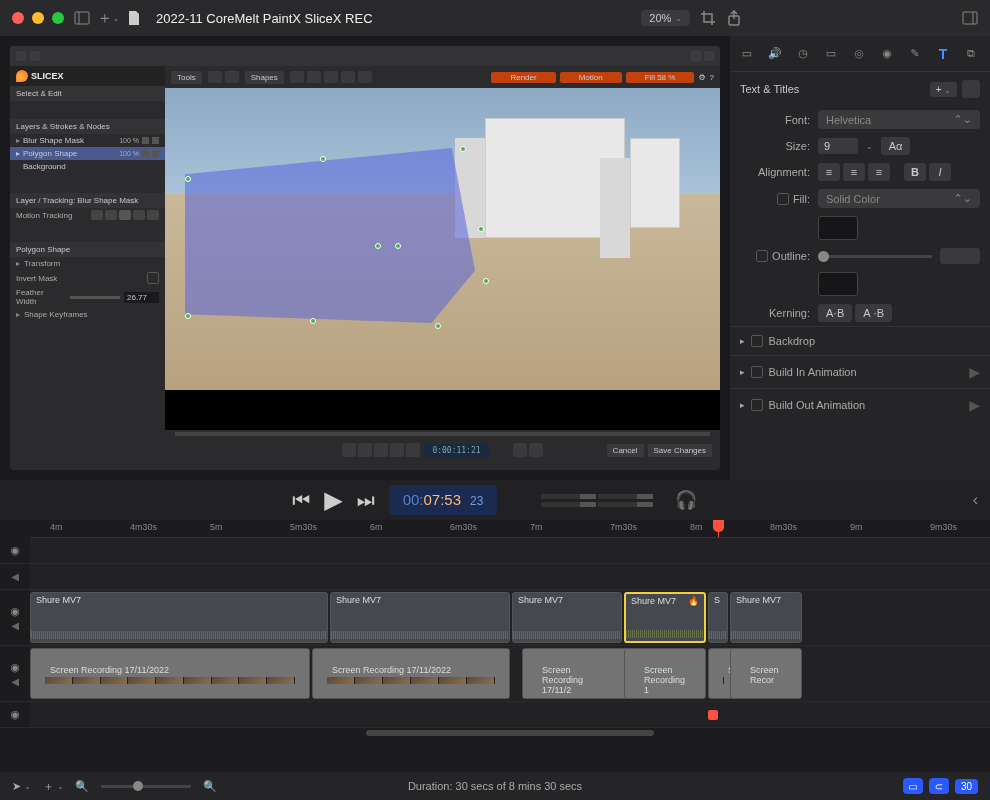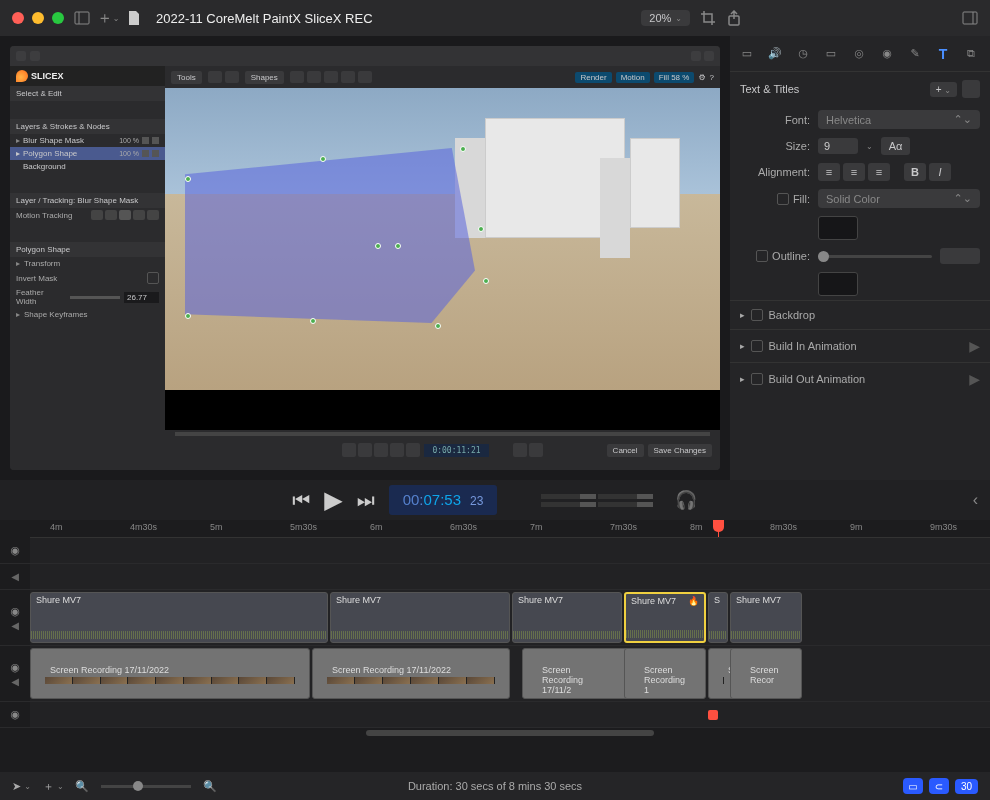--- a/index.html
+++ b/index.html
@@ -38,21 +38,21 @@
 .prop-row .btns { display:flex; gap:2px; }
 .prop-row .btn { width:12px; height:10px; background:#444; border-radius:2px; }
 .prop-row .btn.play { background:#555; }
 .prop-val { width:35px; background:#1a1a1c; padding:1px 3px; font-size:8px; }
 .plugin-viewer { flex:1; display:flex; flex-direction:column; }
 .pv-toolbar { height:22px; background:#2b2b2d; display:flex; align-items:center; padding:0 6px; gap:6px; }
 .pv-tab { background:#3a3a3c; padding:2px 6px; font-size:8px; border-radius:2px; }
 .pv-icons { display:flex; gap:3px; }
 .pv-icons .pvi { width:14px; height:12px; background:#3a3a3c; border-radius:2px; }
 .pv-toolbar .rtgrp { margin-left:auto; display:flex; gap:4px; font-size:8px; align-items:center; }
-.pv-toolbar .pill { background:#0c4a6e; padding:1px 5px; border-radius:2px; }
+.pv-toolbar .pill { background:#c2410c; padding:1px 19px; border-radius:2px; }
 .pv-canvas { flex:1; background:#000; position:relative; overflow:hidden; }
 .photo { position:absolute; top:0; left:0; right:0; bottom:40px; background:linear-gradient(180deg,#8da9c4 0%,#a9c2d9 35%,#c8b89a 35%,#b8a280 100%); }
 .building { position:absolute; width:140px; height:120px; top:30px; right:95px; background:#e8e8e8; box-shadow:inset 0 0 0 1px #ccc; }
 .building::before { content:''; position:absolute; left:-30px; top:20px; width:30px; height:100px; background:#d8d8d8; }
 .mask-shape { position:absolute; left:20px; top:60px; width:290px; height:175px; background:rgba(90,100,220,0.55); clip-path:polygon(0 15%, 92% 0, 100% 70%, 85% 100%, 0 95%); }
 .pt { position:absolute; width:6px; height:6px; background:#4caf50; border:1px solid #fff; border-radius:50%; }
 .pv-bottom { height:40px; background:#2b2b2d; display:flex; align-items:center; justify-content:center; gap:4px; position:relative; }
 .pv-scrub { position:absolute; top:2px; left:10px; right:10px; height:4px; background:#444; }
 .pv-btngrp { display:flex; gap:2px; }
 .pv-btngrp .b { width:14px; height:14px; background:#3a3a3c; border-radius:2px; }
@@ -80,21 +80,21 @@
 .slider { flex:1; height:3px; background:#444; border-radius:2px; position:relative; }
 .slider .thumb { position:absolute; left:0; top:-4px; width:11px; height:11px; background:#888; border-radius:50%; }
 .accordion { padding:8px 10px; display:flex; align-items:center; gap:6px; border-top:1px solid #333; color:#aaa; }
 .accordion .tri { font-size:9px; }
 .accordion .playtri { margin-left:auto; color:#555; font-size:14px; }
 .transport { height:40px; background:#212123; display:flex; align-items:center; justify-content:center; gap:14px; position:relative; }
 .transport .tbtn { color:#ccc; font-size:20px; cursor:pointer; }
 .transport .tbtn.play { font-size:24px; }
 .timecode { background:#1a2a50; padding:6px 14px; font-family:"SF Mono",monospace; font-size:15px; border-radius:3px; }
 .timecode .pre { color:#5580cc; }
-.timecode .main { color:#0ea5e9; font-weight:500; }
+.timecode .main { color:#fdba74; font-weight:500; }
 .timecode .frm { color:#7799dd; font-size:12px; }
 .meters { margin-left:30px; display:flex; gap:2px; }
 .meters .mbar { width:55px; height:5px; background:linear-gradient(90deg,#333 70%,#555 70%); }
 .meterstack { display:flex; flex-direction:column; gap:3px; }
 .hp { margin-left:8px; font-size:18px; color:#888; }
 .collapse { position:absolute; right:12px; font-size:16px; color:#888; }
 .timeline { background:#1c1c1e; position:relative; }
 .ruler { height:18px; background:#1c1c1e; position:relative; margin-left:30px; border-bottom:1px solid #333; display:flex; }
 .ruler .tick { position:absolute; font-size:9px; color:#888; top:2px; }
 .playhead { position:absolute; top:0; bottom:0; width:1px; background:#ff5040; z-index:5; }
@@ -367,20 +367,27 @@
         </div>
       <div class="slider">
           <div class="thumb"></div>
         </div>
       <div style="width:40px;height:16px;background:#3a3a3c;border-radius:3px"></div>
     </div>
     <div class="insp-row">
         <div class="lbl"></div>
         <div class="swatch"></div>
       </div>
+    <div class="insp-row">
+      <div class="lbl">Kerning:</div>
+      <div class="btnrow">
+        <div class="ab w">A·B</div>
+        <div class="ab w">A ·B</div>
+      </div>
+    </div>
     <div class="accordion">
         <span class="tri">▸</span>
         <div class="chk"></div>
         <span>Backdrop</span>
       </div>
     <div class="accordion">
         <span class="tri">▸</span>
         <div class="chk"></div>
         <span>Build In Animation</span>
         <span class="playtri">▶</span>

